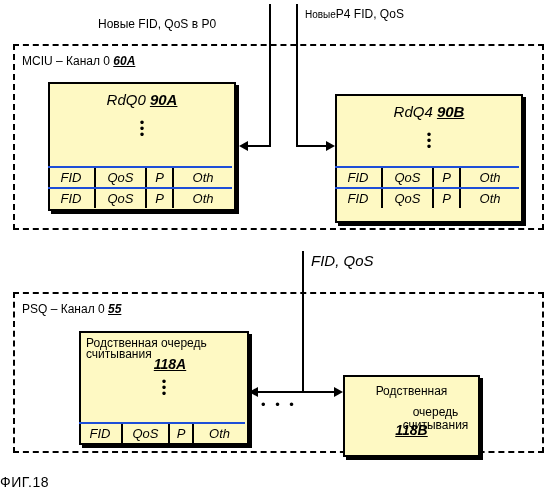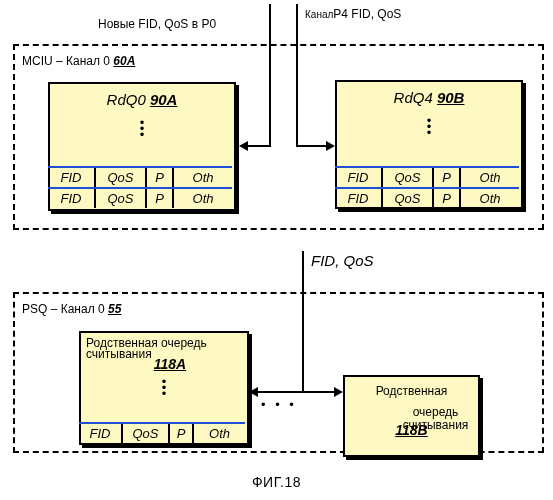--- a/index.html
+++ b/index.html
@@ -115,34 +115,33 @@
     position:absolute;
     font-size:13px;
     letter-spacing:3px;
     line-height:1;
     white-space:nowrap;
   }
 
   .figlabel{
     position:absolute;
     width:553px;
-    text-align:center;
     font-size:14px;
     letter-spacing:0.5px;
   }
 </style>
 </head>
 <body>
 
 <div class="canvas">
 
   <div class="callout" style="left:98px;top:18px;">Новые FID, QoS в P0</div>
 
   <div class="callout" style="left:305px;top:8px;">
-    <span class="small-pre">Канал</span><span class="ital" style="position:static;">P4 FID, QoS</span>
+    <span class="small-pre">Новые</span><span class="ital" style="position:static;">P4 FID, QoS</span>
   </div>
 
   <div class="dashed-group" style="left:13px;top:44px;width:531px;height:186px;">
   </div>
   <div class="group-label" style="left:22px;top:55px;">
     <span>MCIU – Канал 0 </span><span class="ref">60A</span>
   </div>
 
   <div class="qbox" style="left:48px;top:82px;width:188px;height:129px;">
     <div class="qbox-title" style="top:7px;">
@@ -161,21 +160,21 @@
     <div class="cell" style="width:27px;">P</div>
     <div class="cell" style="width:58px;">Oth</div>
   </div>
   <div class="fieldrow" style="left:48px;top:187px;width:184px;height:21px;">
     <div class="cell" style="width:48px;">FID</div>
     <div class="cell" style="width:51px;">QoS</div>
     <div class="cell" style="width:27px;">P</div>
     <div class="cell" style="width:58px;">Oth</div>
   </div>
 
-  <div class="qbox" style="left:335px;top:80px;width:188px;height:129px;">
+  <div class="qbox" style="left:335px;top:94px;width:188px;height:129px;">
     <div class="qbox-title" style="top:7px;">
       <span>RdQ4 </span><span class="ref">90B</span>
     </div>
     <div class="vdots" style="top:36px;">
       <span>•</span>
       <span>•</span>
       <span>•</span>
     </div>
   </div>
   <div class="fieldrow" style="left:335px;top:166px;width:184px;height:21px;">

